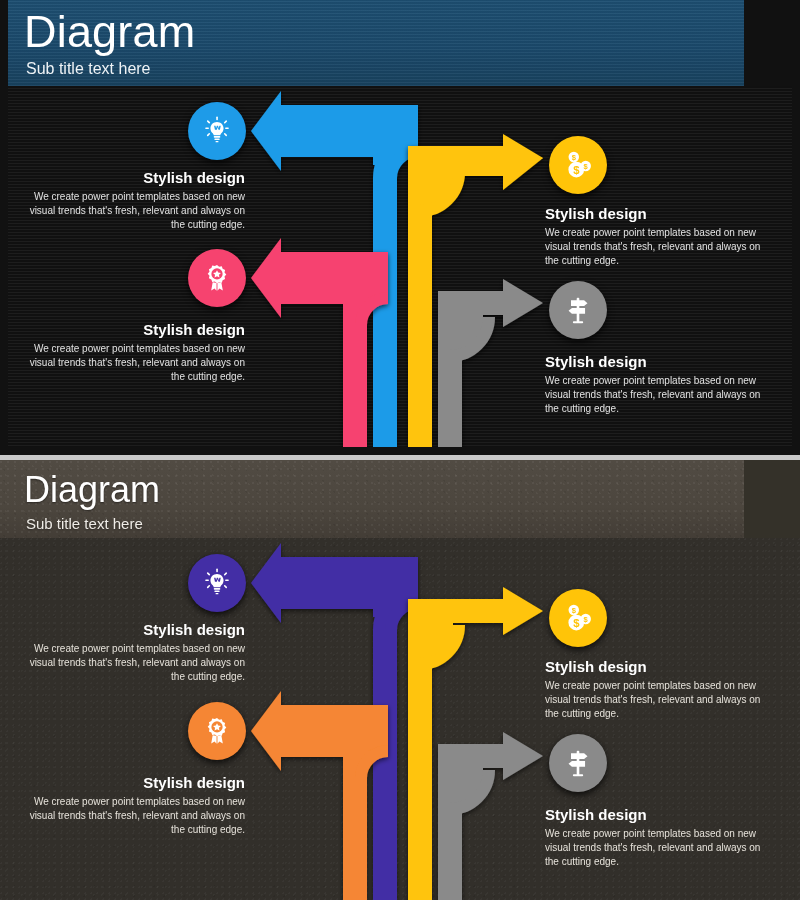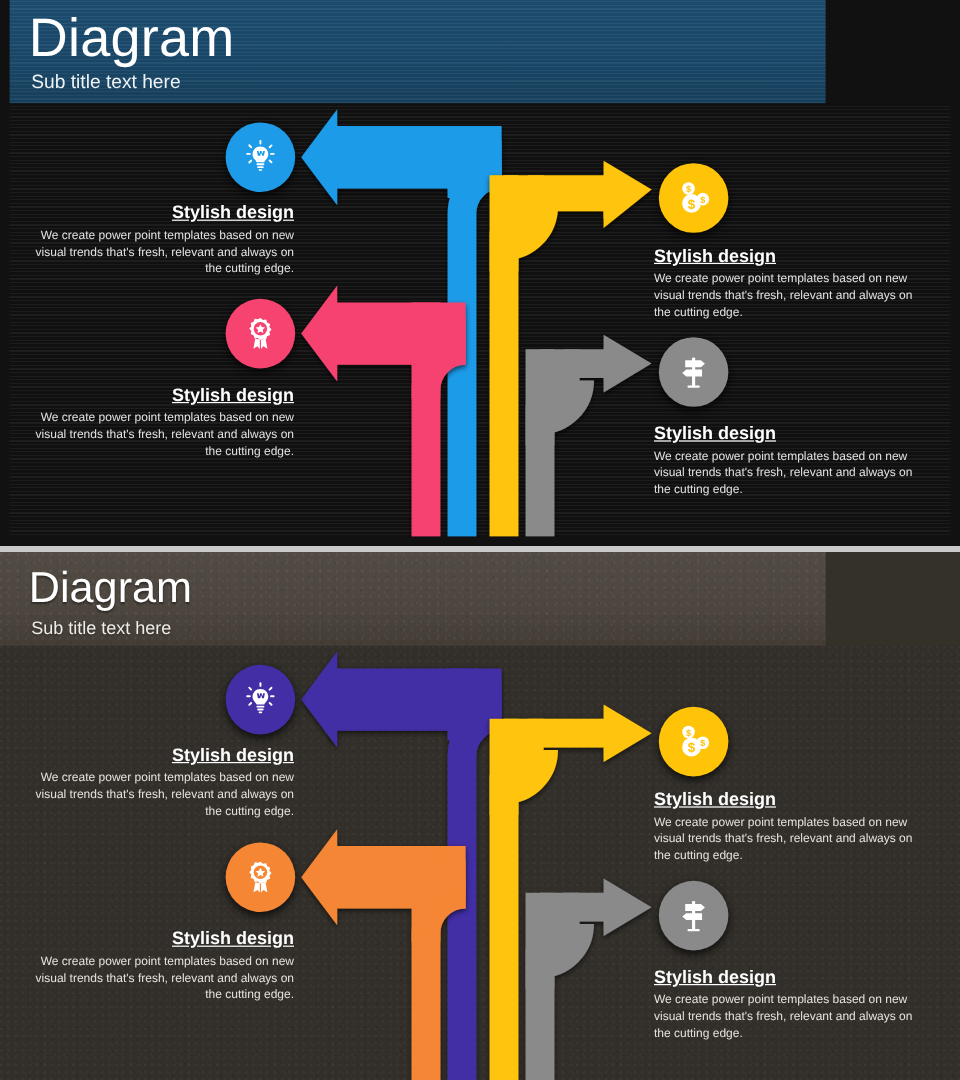--- a/index.html
+++ b/index.html
@@ -20,21 +20,21 @@
   .panel-inner{position:absolute;inset:0;overflow:hidden;}
 
   
   .panel-top .frame{
     position:absolute;left:0;top:0;width:800px;height:455px;
     box-sizing:border-box;border:8px solid #111;border-top-width:0;
     pointer-events:none;z-index:40;
   }
 
   
-  .header{position:absolute;left:0;top:0;width:688px;box-sizing:border-box;}
+  .header{position:absolute;left:0;top:0;width:744px;box-sizing:border-box;}
   .header-top{
     height:86px;padding:6px 0 0 24px;
     background:
       repeating-linear-gradient(0deg,rgba(255,255,255,.045) 0px,rgba(255,255,255,.045) 1px,rgba(0,0,0,.05) 1px,rgba(0,0,0,.05) 3px),
       linear-gradient(180deg,#1d4f72 0%,#1b4a6c 55%,#18425f 100%);
   }
   .header-bottom{
     height:78px;padding:8px 0 0 24px;
     background:
       radial-gradient(circle at 12% 28%,rgba(255,255,255,.05) 0 1px,transparent 1px),
@@ -84,21 +84,21 @@
   .node{
     position:absolute;width:58px;height:58px;border-radius:50%;
     display:flex;align-items:center;justify-content:center;
     box-shadow:0 3px 7px rgba(0,0,0,.75);z-index:25;
   }
   .node svg{width:30px;height:30px;display:block;}
 
   
   .txt{position:absolute;width:222px;z-index:20;}
   .txt h3{
-    margin:0 0 3px 0;font-size:15px;line-height:18px;font-weight:bold;color:#ffffff;text-decoration:underline;
+    margin:0 0 3px 0;font-size:15px;line-height:18px;font-weight:bold;color:#ffffff;
   }
   .txt p{
     margin:0;font-size:10px;line-height:14.2px;color:#e2e2e2;font-weight:400;
   }
   .txt.right-align{text-align:right;}
   .txt.left-align{text-align:left;}
   .panel-bottom .txt p{color:#e6e2da;}
 </style>
 </head>
 <body>

